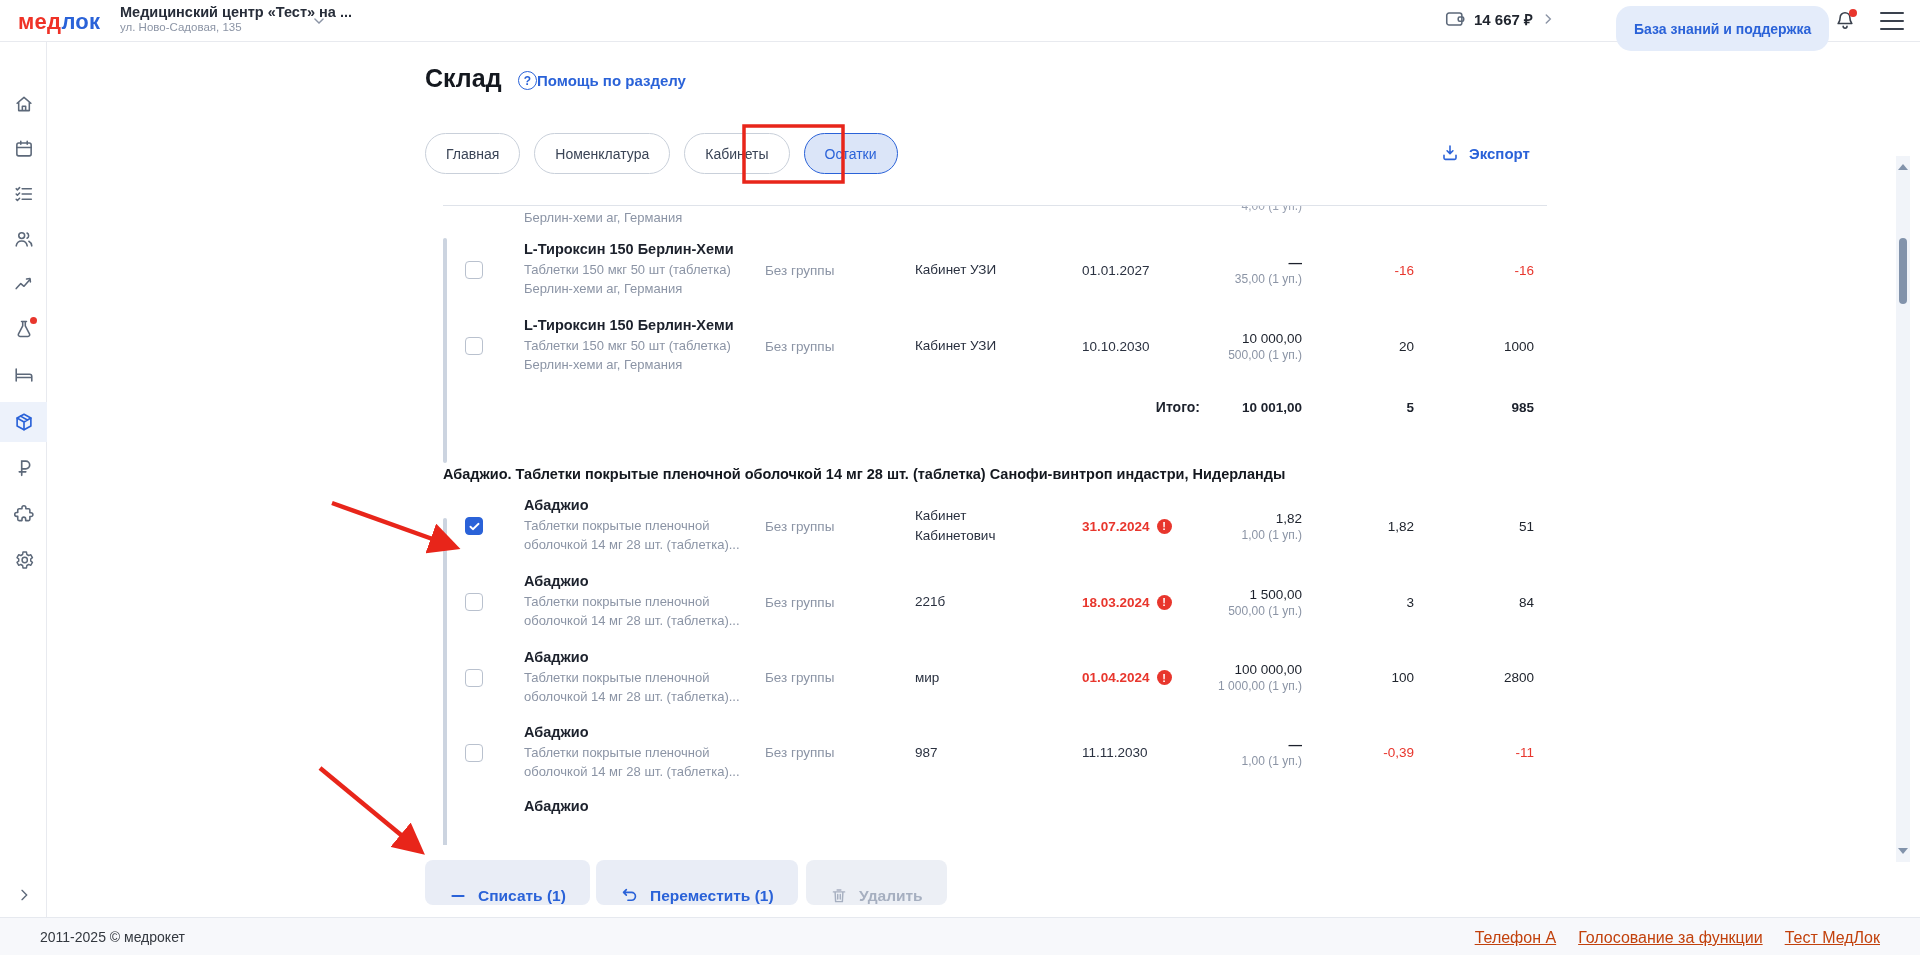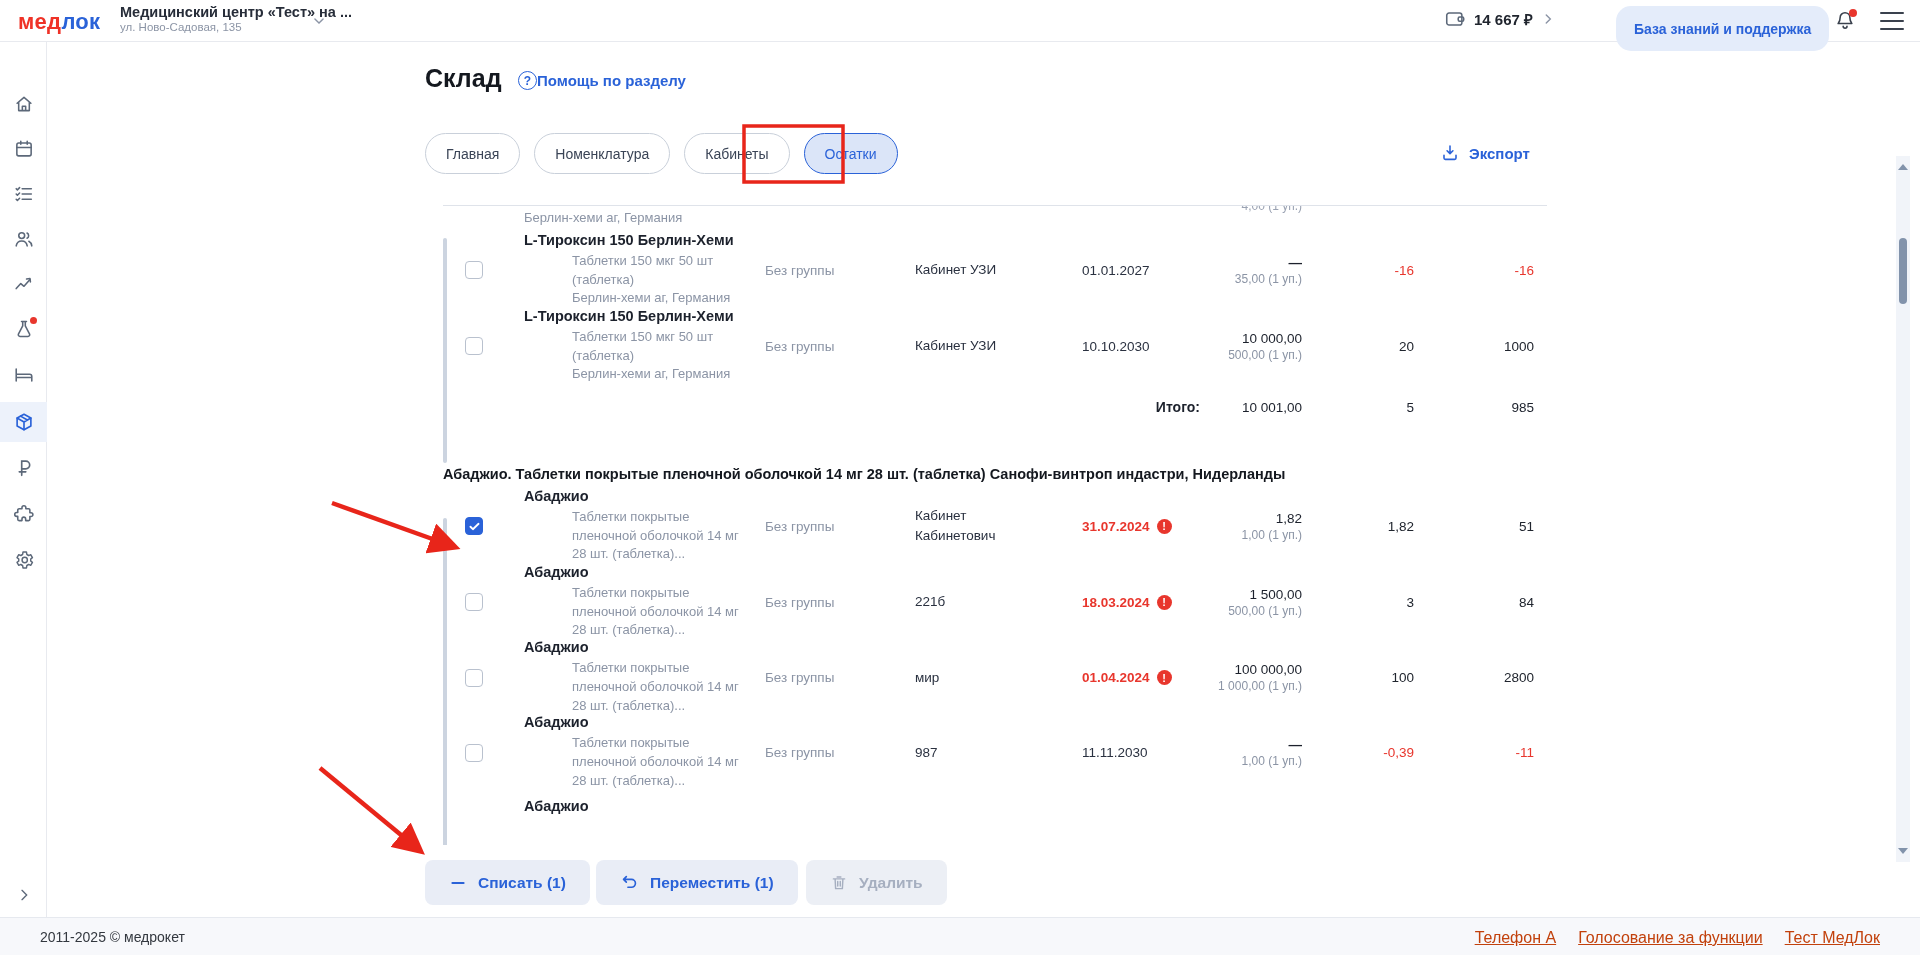--- a/index.html
+++ b/index.html
@@ -54,49 +54,49 @@
   .c-name { width:241px; flex:none; padding-right:18px; }
   .c-group { width:150px; flex:none; }
   .c-cab { width:167px; flex:none; padding-right:58px; font-size:13.5px; color:#2a3140; line-height:1.45; }
   .c-exp { width:130px; flex:none; display:flex; align-items:center; font-size:13.5px; color:#2a3140; }
   .c-price { width:90px; flex:none; text-align:right; }
   .c-packs { width:112px; flex:none; text-align:right; font-size:13.5px; color:#20252e; }
   .c-doses { width:120px; flex:none; text-align:right; font-size:13.5px; color:#20252e; }
   .thead .c-name { padding-left:99px; width:340px; }
   .trow { display:flex; align-items:center; }
   .trow .c-name .t { font-size:14.5px; font-weight:700; color:#1c212c; margin-bottom:4px; }
-  .trow .c-name .d { font-size:13px; color:#8b94a5; line-height:1.45;margin-left:48px; }
+  .trow .c-name .d { font-size:13px; color:#8b94a5; line-height:1.45; }
   .g-txt { font-size:13.5px; color:#8b94a5; }
   .pm { font-size:13.5px; color:#1c212c; }
   .pm.dash { font-weight:700; }
   .ps { font-size:12px; color:#8b94a5; margin-top:2px; }
   .red { color:#e8362d !important; }
   .exp-red { color:#e8362d; font-weight:700; }
   .alert-icon { width:15px; height:15px; border-radius:50%; background:#e8362d; color:#fff; font-size:11px; font-weight:700; display:inline-flex; align-items:center; justify-content:center; margin-left:7px; }
   .alert-icon::before { content:"!"; }
   .cb { width:18px; height:18px; margin-left:40px; border:1.5px solid #b9c1ce; border-radius:4px; background:#fff; cursor:pointer; flex:none; }
   .cb.checked { background:#2a62d8; border-color:#2a62d8; display:flex; align-items:center; justify-content:center; }
   .vbar { position:absolute; left:18px; width:4px; border-radius:2px; background:#ccd4e0; }
   .vbar.seg1 { top:33px; height:225px; }
   .vbar.seg2 { top:313px; height:330px; }
   .row-h76 { height:76px; } .row-h75 { height:75px; }
   .totals { height:46px; display:flex; align-items:center; }
   .totals .lbl { width:130px; flex:none; text-align:right; padding-right:12px; font-size:14px; font-weight:700; color:#1c212c; }
-  .totals .b { font-weight:400; font-size:13.5px; color:#1c212c; }
+  .totals .b { font-weight:700; font-size:13.5px; color:#1c212c; }
   .group-head { margin:36px 0 0 18px; height:20px; font-size:14.5px; font-weight:700; color:#14181f; }
   .rows2 { margin-top:2px; }
   .partial-top { position:relative; height:26px; overflow:hidden; }
   .pt-mfr { position:absolute; left:99px; top:4px; font-size:13px; color:#8b94a5; }
   .pt-price { position:absolute; right:245px; top:-7px; font-size:12px; color:#9aa2b2; }
   .partial-bottom { height:40px; padding:8px 0 0 99px; }
   .partial-bottom .t { font-size:14.5px; font-weight:700; color:#1c212c; }
 
   
   .actionbar { position:absolute; left:47px; top:845px; width:1873px; height:72px; background:#fff; z-index:5; }
-  .abtn { position:absolute; top:15px; height:45px; border:none; border-radius:8px; background:#e9edf6; color:#2a62d8; font-size:15.5px; font-weight:700; font-family:inherit; cursor:pointer; display:flex; align-items:center; gap:11px; padding:0 24px; }
+  .abtn { position:absolute; top:15px; height:45px; border:none; border-radius:8px; background:#e9edf6; color:#2a62d8; font-size:15.5px; font-weight:700; font-family:inherit; cursor:pointer; display:flex; align-items:flex-end; gap:11px; padding:0 24px; }
   .abtn.disabled { color:#a6afc0; cursor:default; background:#eceff5; }
   .abtn svg { flex:none; }
 
   
   .footer { position:absolute; left:0; top:917px; width:1920px; height:38px; background:#f7f8fb; border-top:1px solid #e6e9ef; z-index:7; }
   .copy { position:absolute; left:40px; top:11px; font-size:14px; color:#33383f; }
   .flinks { position:absolute; right:40px; top:11px; display:flex; gap:22px; }
   .flinks a { font-size:16px; color:#c2410c; text-decoration:underline; }
 
   

